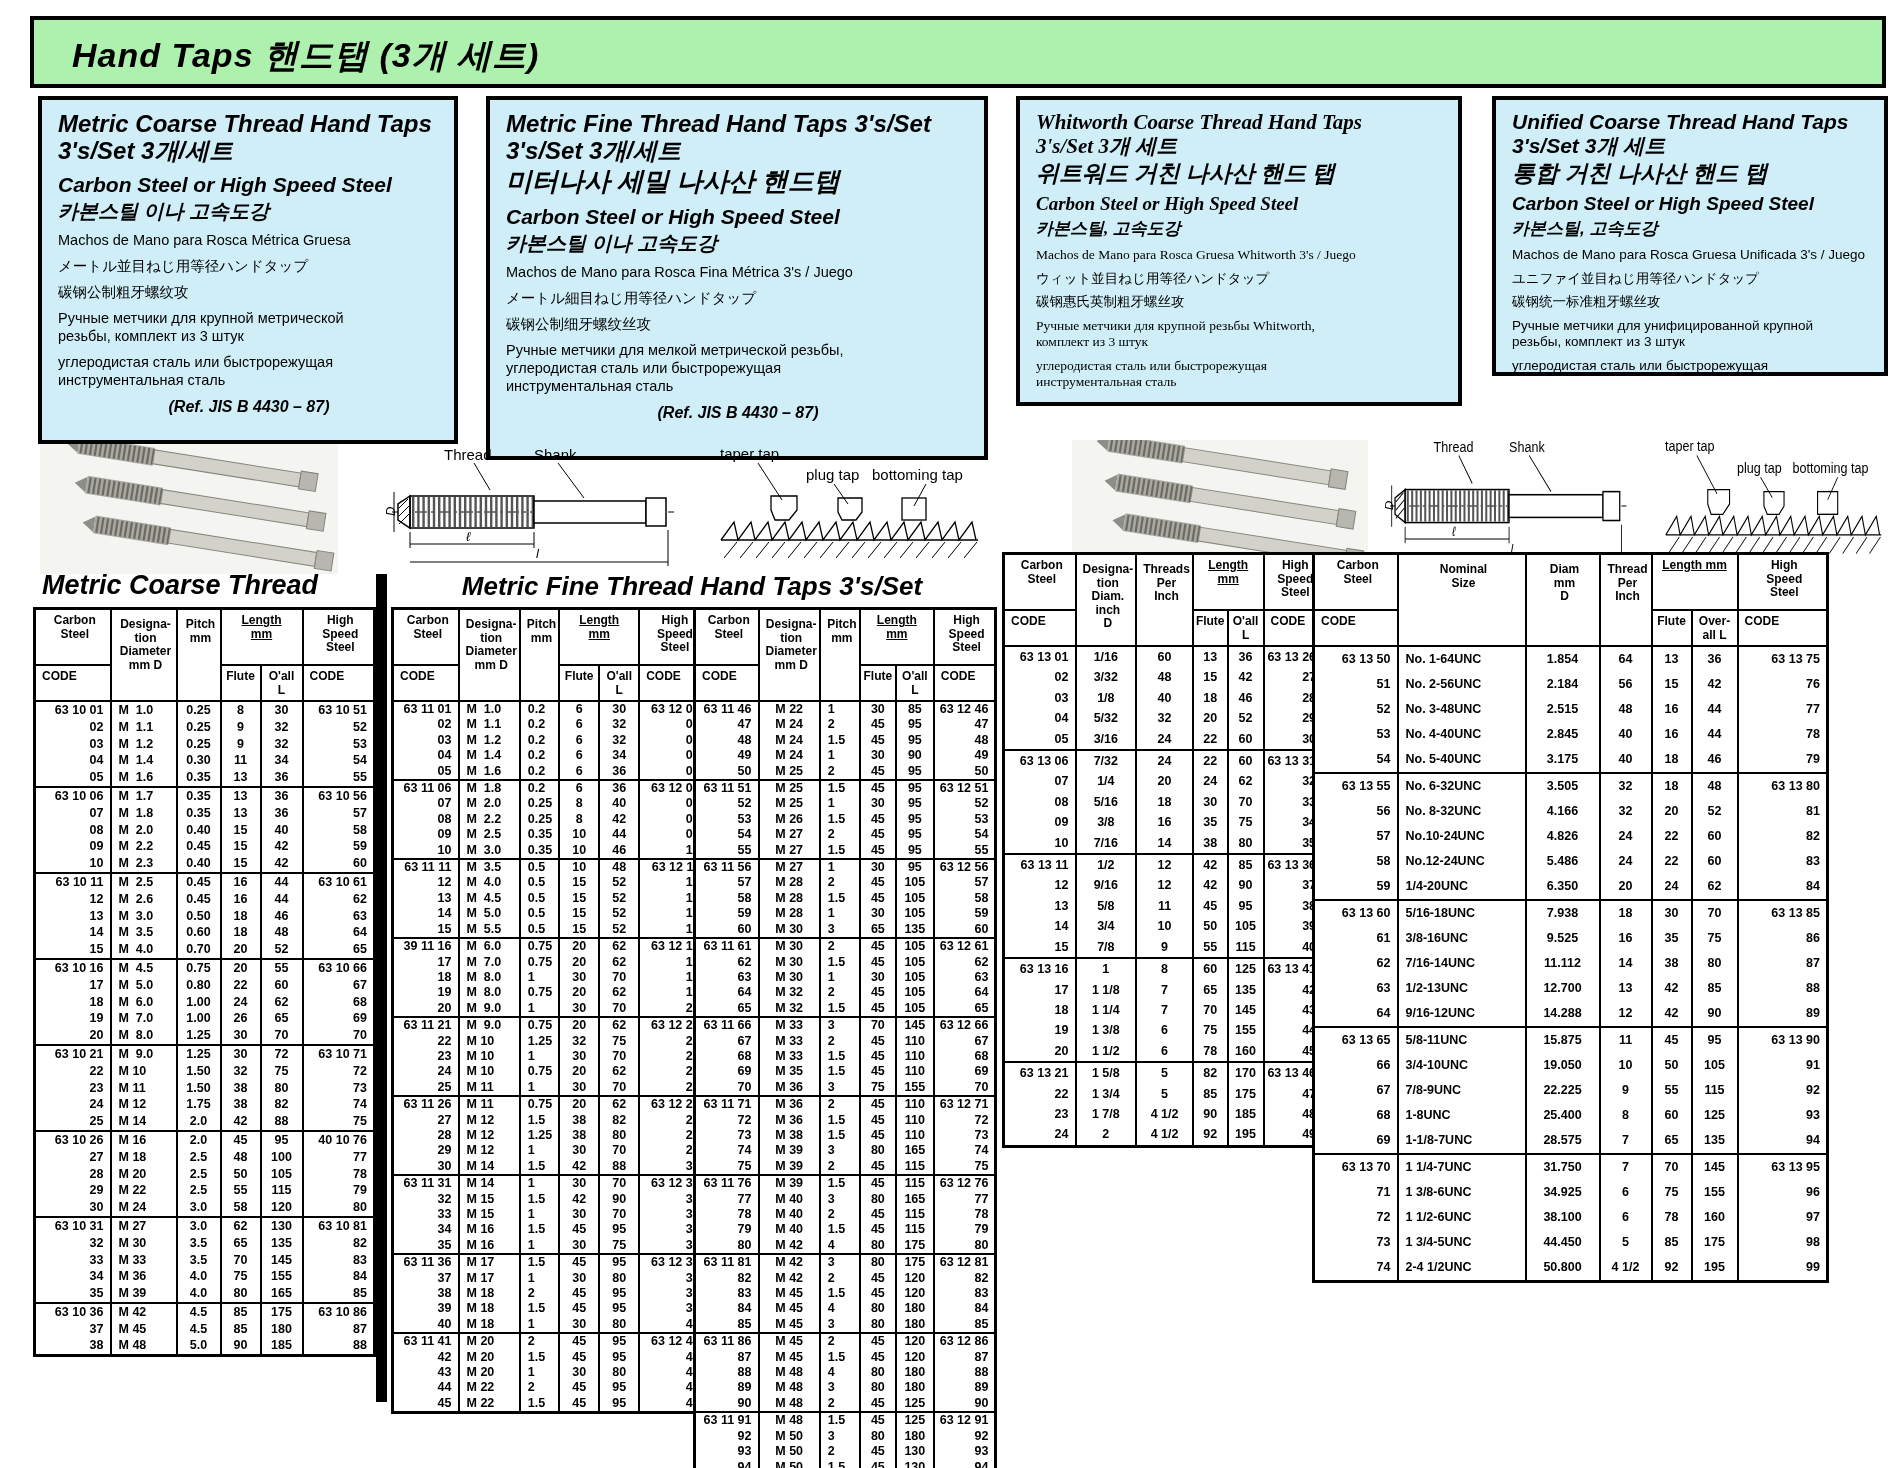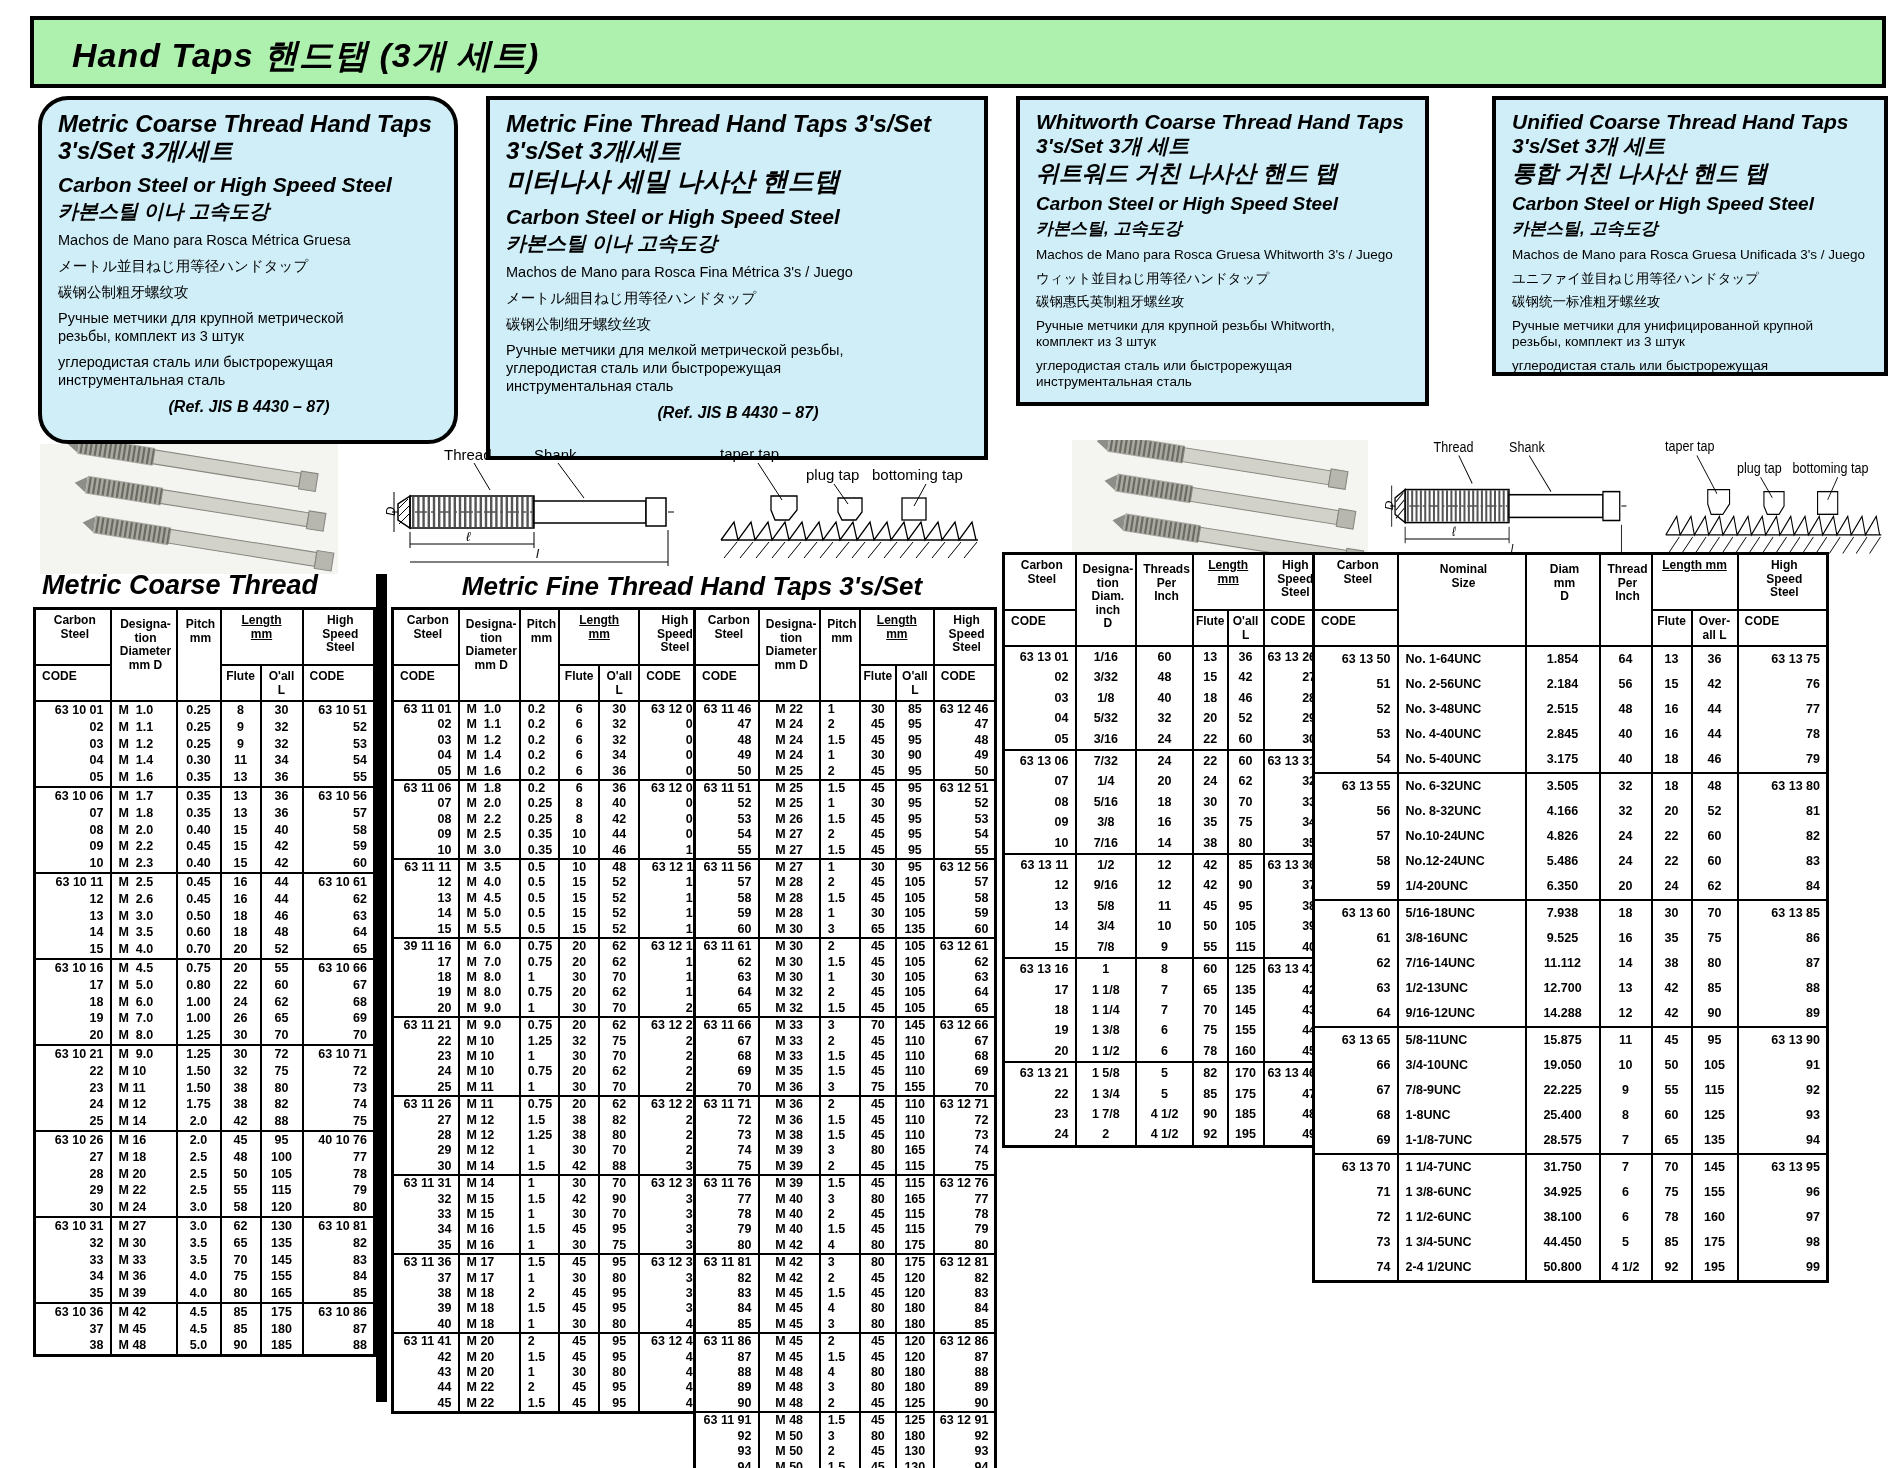--- a/index.html
+++ b/index.html
@@ -6,23 +6,23 @@
   body{font-family:"Liberation Sans","DejaVu Sans",sans-serif;color:#000;}
   .page{position:relative;width:1900px;height:1468px;background:#fff;overflow:hidden;}
 
   
   .titlebar{position:absolute;left:30px;top:16px;width:1856px;height:72px;background:#aef0ae;
     border:4px solid #000;box-sizing:border-box;}
   .titletext{margin:13px 0 0 38px;font-style:italic;font-weight:bold;font-size:34px;letter-spacing:1px;}
 
   
   .ibox{position:absolute;background:#cfeef8;border:4px solid #000;box-sizing:border-box;padding:10px 14px 6px 16px;overflow:hidden;}
-  #box1{left:38px;top:96px;width:420px;height:348px;border-radius:30px;}
+  #box1{left:38px;top:96px;width:420px;height:348px;}
   #box2{left:486px;top:96px;width:502px;height:364px;}
-  #box3{left:1016px;top:96px;width:413px;height:310px;}
+  #box3{left:1016px;top:96px;width:446px;height:310px;font-family:Liberation Serif, serif;}
   #box4{left:1492px;top:96px;width:396px;height:280px;}
   .b-t1{font-style:italic;font-weight:bold;font-size:24px;line-height:27px;}
   .b-t2{font-style:italic;font-weight:bold;font-size:26px;line-height:30px;margin-top:2px;}
   .b-s1{font-style:italic;font-weight:bold;font-size:21px;line-height:24px;margin-top:9px;}
   .b-s2{font-style:italic;font-weight:bold;font-size:20px;line-height:23px;margin-top:3px;}
   .b-line{font-size:14.5px;line-height:18px;margin-top:8px;white-space:pre-line;}
   .b-ref{font-style:italic;font-weight:bold;font-size:16px;text-align:center;margin-top:9px;}
   .ibox.small .b-t1{font-size:21px;line-height:24px;}
   .ibox.small .b-t2{font-size:23px;line-height:27px;}
   .ibox.small .b-s1{font-size:19px;line-height:22px;margin-top:6px;}

